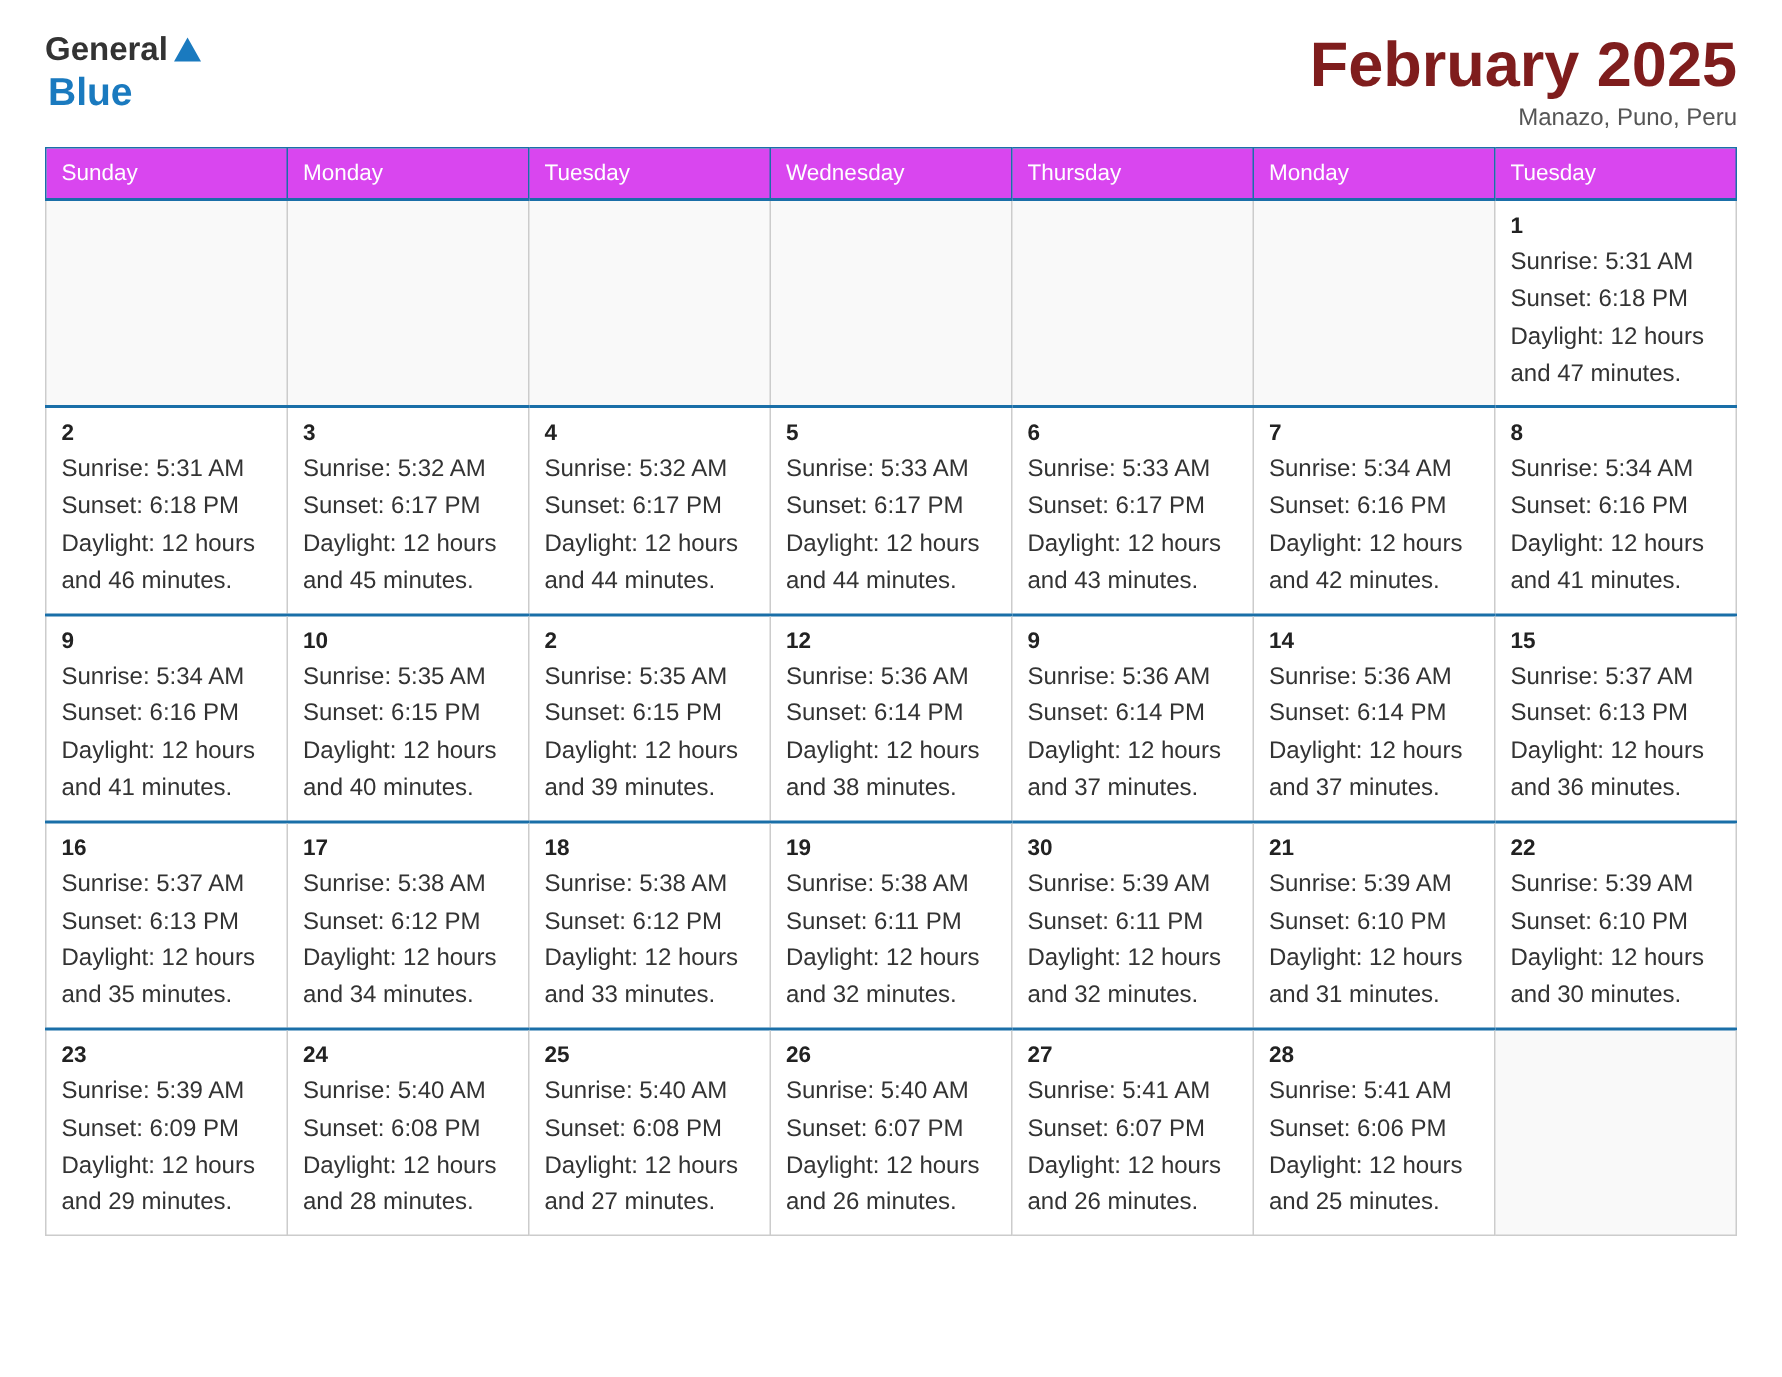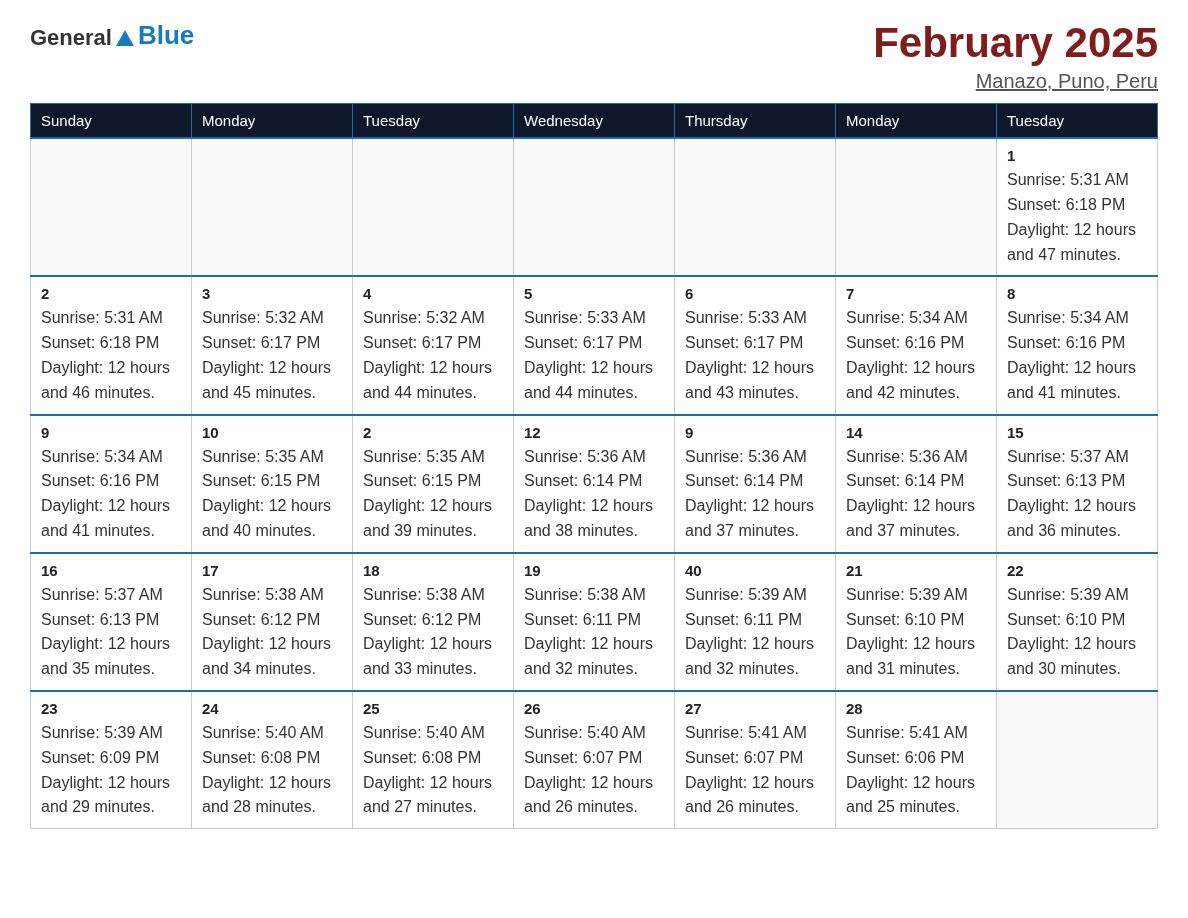--- a/index.html
+++ b/index.html
@@ -29,32 +29,31 @@
     .title-section {
       text-align: right;
     }
     .month-title {
       font-size: 42px;
       font-weight: bold;
       color: #7f1d1d;
       line-height: 1.1;
     }
     .location {
-      font-size: 20px;
+      font-size: 16px;
       color: #555;
       margin-top: 4px;
-      text-decoration: underline;
     }
     .calendar {
       width: 100%;
       border-collapse: collapse;
       margin-top: 10px;
     }
     .calendar thead tr th {
-      background-color: #0f172a;
+      background-color: #d946ef;
       color: #fff;
       font-size: 15px;
       font-weight: normal;
       padding: 8px 10px;
       text-align: left;
       border: 1px solid #1a6fa8;
     }
     .calendar tbody tr td {
       vertical-align: top;
       padding: 8px 10px;
@@ -76,22 +75,22 @@
       display: block;
       margin-bottom: 4px;
     }
     .day-info {
       font-size: 16px;
       color: #333;
       line-height: 1.55;
     }
     .logo-wrapper {
       display: flex;
-      flex-direction: row;
-      align-items: flex-end;
+      flex-direction: column;
+      align-items: flex-start;
     }
     .logo-line1 {
       display: flex;
       align-items: center;
     }
     .logo-line2 {
       margin-left: 2px;
     }
   </style>
 </head>
@@ -268,21 +267,21 @@
 and 33 minutes.</div>
         </td>
         <td>
           <span class="day-number">19</span>
           <div class="day-info" style="white-space: pre-line;">Sunrise: 5:38 AM
 Sunset: 6:11 PM
 Daylight: 12 hours
 and 32 minutes.</div>
         </td>
         <td>
-          <span class="day-number">40</span>
+          <span class="day-number">30</span>
           <div class="day-info" style="white-space: pre-line;">Sunrise: 5:39 AM
 Sunset: 6:11 PM
 Daylight: 12 hours
 and 32 minutes.</div>
         </td>
         <td>
           <span class="day-number">21</span>
           <div class="day-info" style="white-space: pre-line;">Sunrise: 5:39 AM
 Sunset: 6:10 PM
 Daylight: 12 hours

